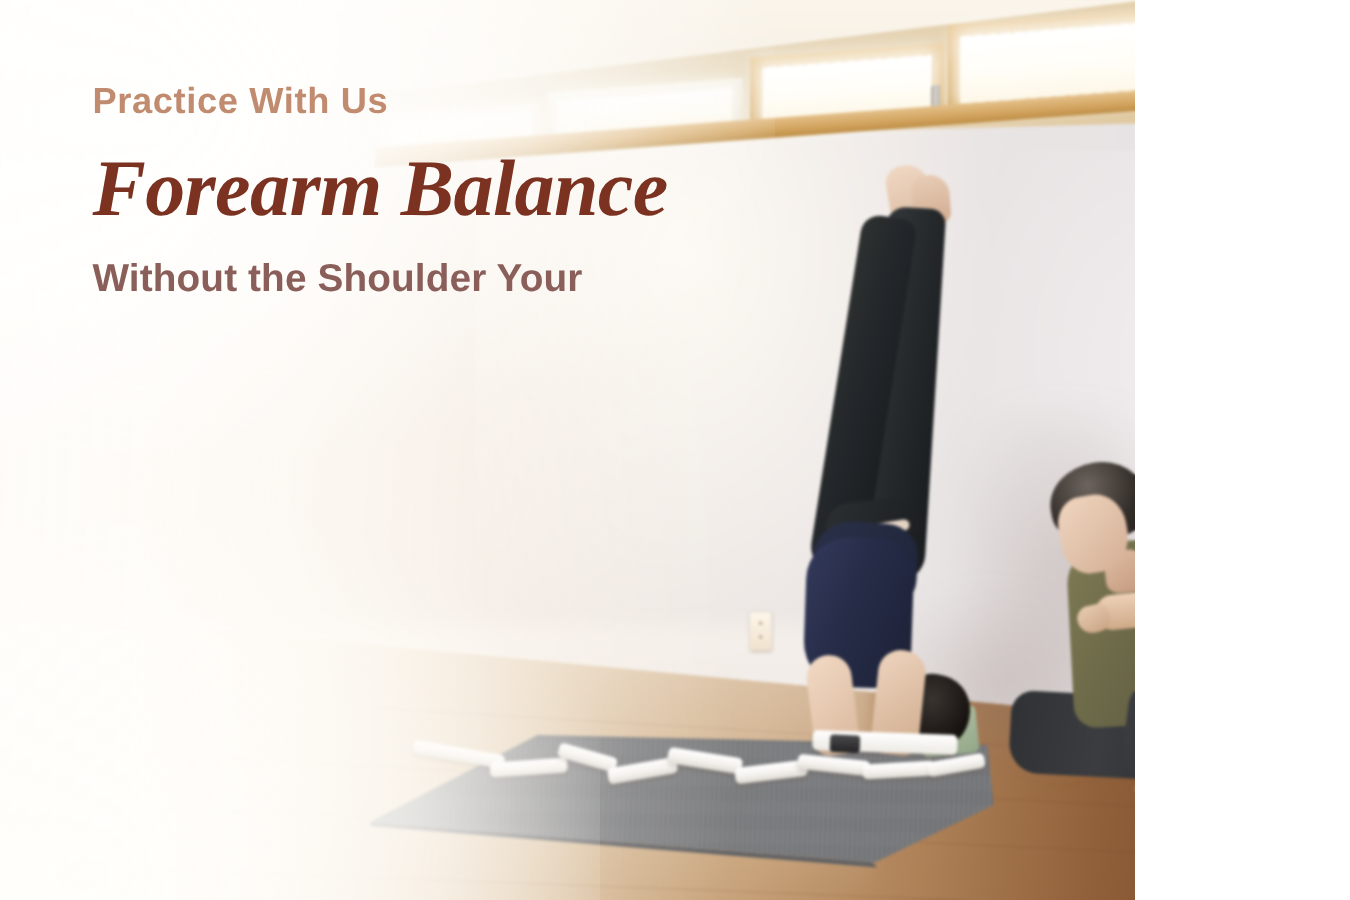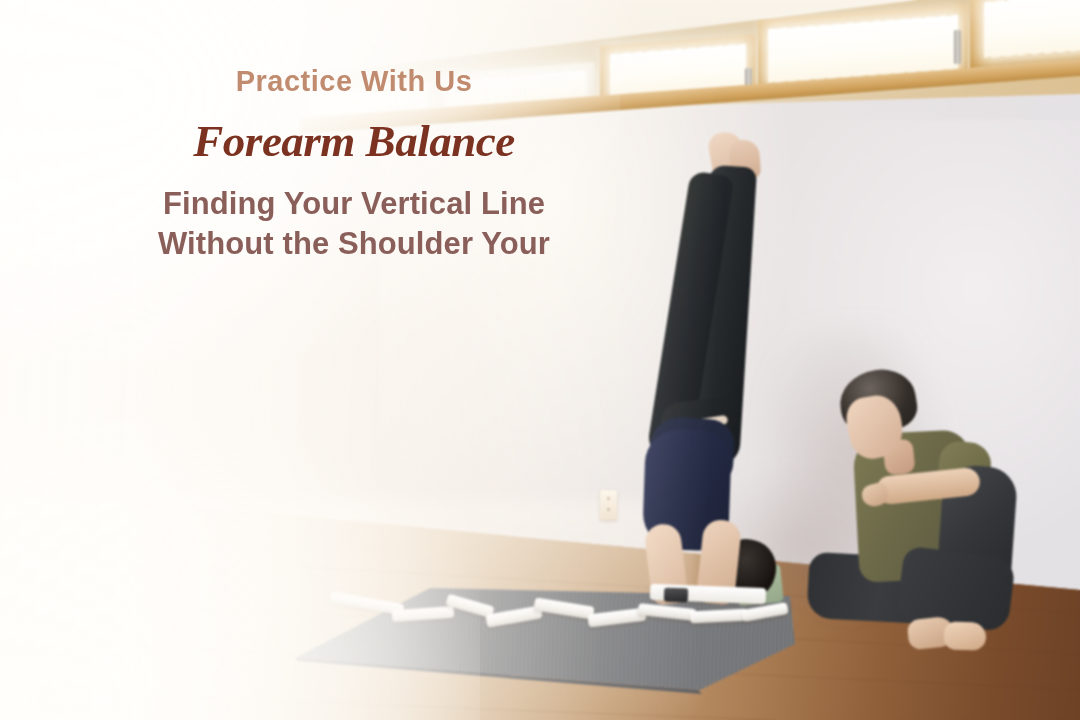--- a/index.html
+++ b/index.html
@@ -5,25 +5,24 @@
 <style>
   * { margin:0; padding:0; box-sizing:border-box; }
   html,body{ background:#ffffff; }
   body{
     font-family:"Liberation Sans", sans-serif;
     -webkit-font-smoothing:antialiased;
   }
 
   #stage{
     position:relative;
-    width:1080px;
+    width:908px;
     height:720px;
     overflow:hidden;
     background:#efe9e3;
-    text-align:center;
   }
 
   
   .photo{
     position:absolute; inset:0; overflow:hidden;
   }
 
   
   .wall-back{
     position:absolute; left:0; top:0; width:1080px; height:600px;
@@ -365,21 +364,21 @@
     font-weight:bold;
     letter-spacing:.5px;
     line-height:1.1;
     white-space:nowrap;
   }
   .headline{
     margin-top:20px;
     font-family:"Liberation Serif", "DejaVu Serif", serif;
     font-style:italic;
     font-weight:bold;
-    font-size:45px;
+    font-size:64px;
     line-height:1.04;
     letter-spacing:-.5px;
     white-space:nowrap;
   }
   .subline{
     margin-top:19px;
     font-size:31px;
     font-weight:bold;
     line-height:1.30;
     letter-spacing:.1px;
@@ -491,18 +490,17 @@
   <div class="wash-left"></div>
   <div class="wash-top"></div>
   <div class="wash-bl"></div>
 
   <div class="textblock">
     <div class="eyebrow" style="color: rgb(192, 139, 110);">Practice With Us</div>
 
     <div class="headline" style="color: rgb(123, 50, 32);">Forearm Balance</div>
 
     <div class="subline">
-      <span style="color: rgb(138, 95, 90);">Finding Your Vertical Line</span>
       <span style="color: rgb(138, 95, 90);">Without the Shoulder Your</span>
     </div>
   </div>
 
 </div>
 
 </body></html>

